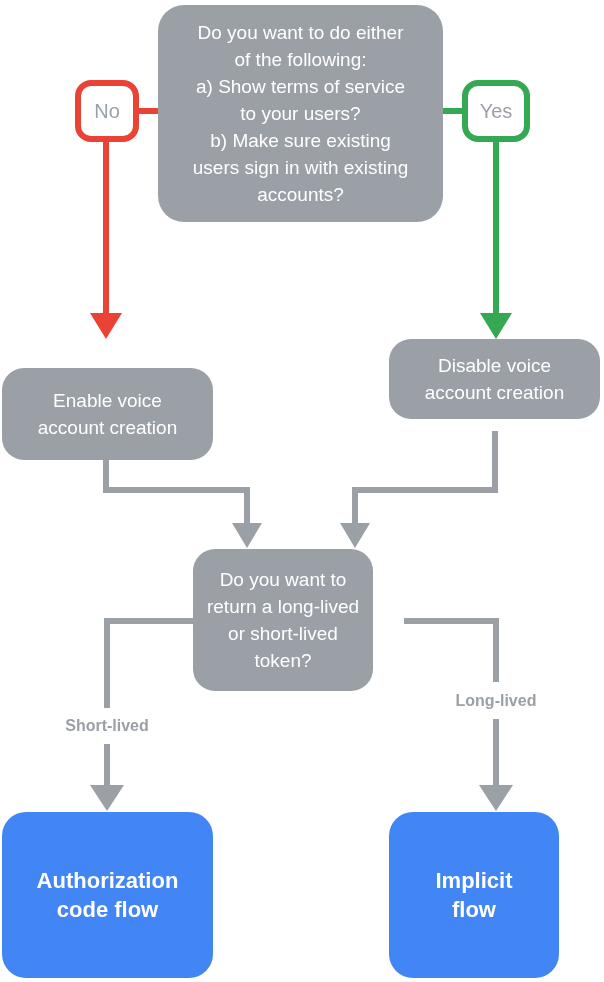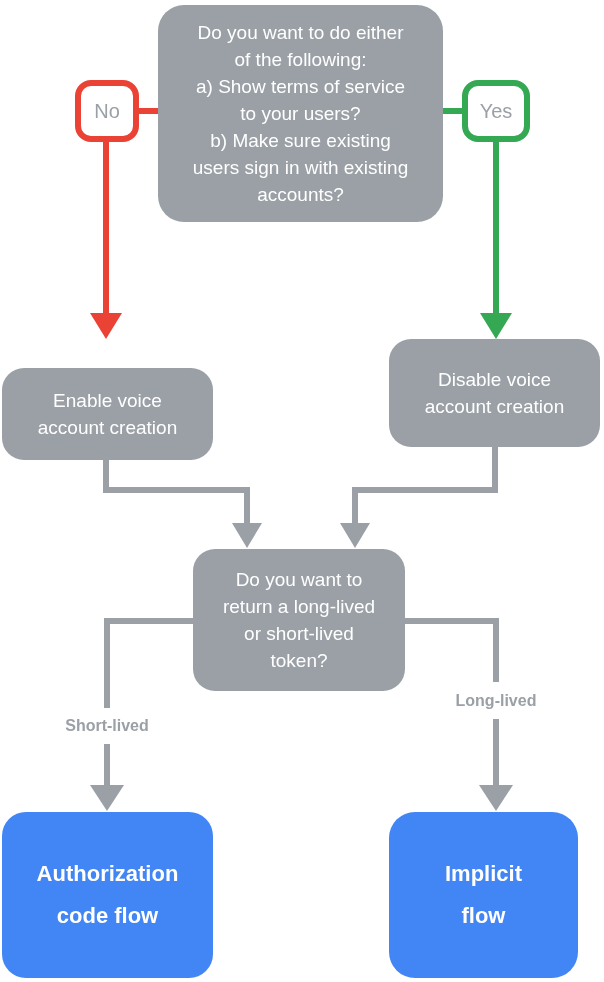--- a/index.html
+++ b/index.html
@@ -30,21 +30,21 @@
     background: var(--c-node-gray, #9AA0A6);
     color: var(--c-node-text, #ffffff);
     border-radius: 24px;
     white-space: pre-line;
     font-size: 19px; line-height: 27px;
     z-index: 2;
   }
   .node.result {
     background: var(--c-result-blue, #4285F4);
     font-weight: 700;
-    font-size: 22px; line-height: 42px;
+    font-size: 22px; line-height: 29px;
     border-radius: 24px;
   }
   .badge {
     background: var(--c-badge-bg, #ffffff);
     color: var(--c-label-gray, #9AA0A6);
     font-size: 20px; font-weight: 400;
     border-radius: 16px;
     z-index: 3;
     text-align: right;
   }
@@ -54,26 +54,26 @@
     background: var(--c-label-bg, #ffffff);
     color: var(--c-label-gray, #9AA0A6);
     font-size: 16px; font-weight: 700;
     z-index: 3;
   }
   
   #q-top      { left: 158px; top: 5px;   width: 285px; height: 217px; border-radius: 26px; }
   #badge-no   { left: 75px;  top: 80px;  width: 64px;  height: 62px; }
   #badge-yes  { left: 462px; top: 80px;  width: 68px;  height: 62px; }
   #n-enable   { left: 2px;   top: 340px; width: 211px; height: 92px;  border-radius: 22px; margin-top: 28px; }
-  #n-disable  { left: 389px; top: 339px; width: 211px; height: 108px;  border-radius: 22px; }
-  #q-token    { left: 193px; top: 549px; width: 212px; height: 142px; border-radius: 22px; }
+  #n-disable  { left: 389px; top: 339px; width: 211px; height: 80px;  border-radius: 22px; }
+  #q-token    { left: 193px; top: 549px; width: 180px; height: 142px; border-radius: 22px; }
   #lbl-short  { left: 22px;  top: 708px; width: 170px; height: 36px; }
   #lbl-long   { left: 411px; top: 682px; width: 170px; height: 37px; }
   #r-auth     { left: 2px;   top: 812px; width: 211px; height: 166px; }
-  #r-implicit { left: 389px; top: 812px; width: 189px; height: 166px; border-radius: 26px; }
+  #r-implicit { left: 389px; top: 812px; width: 170px; height: 166px; }
   
   .stroke-red   { stroke: var(--c-no-red, #EA4335);  stroke-width: 6; fill: none; }
   .fill-red     { fill:   var(--c-no-red, #EA4335); }
   .stroke-green { stroke: var(--c-yes-green, #34A853); stroke-width: 6; fill: none; }
   .fill-green   { fill:   var(--c-yes-green, #34A853); }
   .stroke-gray  { stroke: var(--c-connector-gray, #9AA0A6); stroke-width: 6; fill: none; }
   .fill-gray    { fill:   var(--c-connector-gray, #9AA0A6); }
 </style>
 </head>
 <body>

